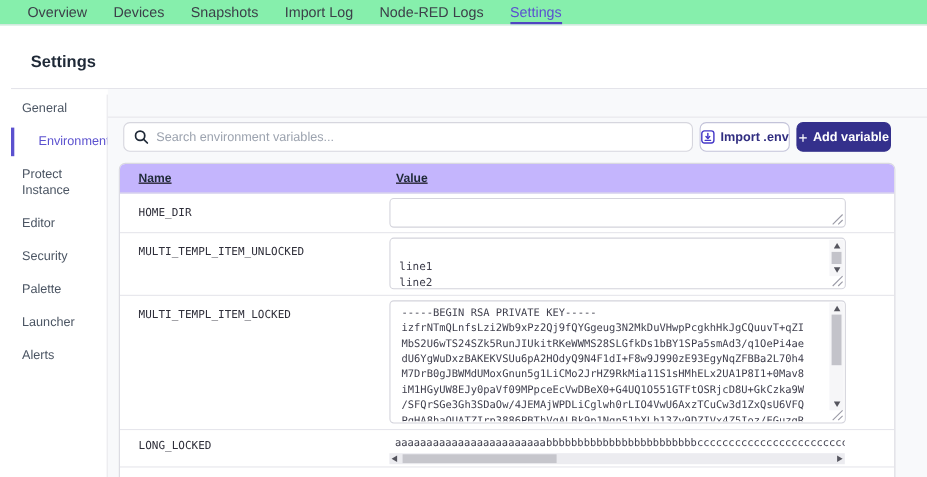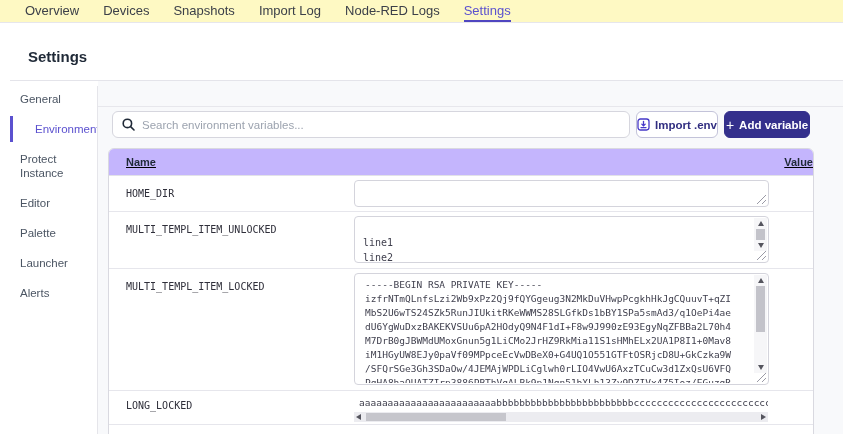--- a/index.html
+++ b/index.html
@@ -3,21 +3,21 @@
 <meta charset="utf-8">
 <style>
   * { margin:0; padding:0; box-sizing:border-box; }
   html,body { width:843px; height:434px; overflow:hidden; background:#fff;
     font-family:"Liberation Sans", sans-serif; }
   .root { position:relative; width:843px; height:434px; }
 
   
   .topnav { position:absolute; top:0; left:0; right:0; height:23px;
     border-bottom:1px solid #e6e6ec; display:flex; align-items:stretch;
-    padding-left:25px; gap:24px; background:#fef9c3; }
+    padding-left:25px; gap:24px; background:#86efac; }
   .tab { font-size:13px; color:#3c4049; display:flex; align-items:center;
     cursor:pointer; border-bottom:2px solid transparent; padding-top:1px; }
   .tab.active { color:#5b51cf; border-bottom-color:#4f46c0; }
 
   
   .page-title { position:absolute; left:28px; top:48px; font-size:15px;
     font-weight:bold; color:#1f2937; }
   .title-rule { position:absolute; left:10px; right:0; top:80px; height:1px;
     background:#e4e4ea; }
 
@@ -47,21 +47,21 @@
   .btn-import { width:82px; background:#fff; border:1px solid #c3c3d9; color:#312e81; }
   .btn-add { width:86px; background:#34308c; border:1px solid #34308c; color:#fff; }
   .plus { font-size:14px; font-weight:normal; line-height:1; }
 
   
   .envtable { position:absolute; left:10px; top:67px; width:706px; height:300px;
     background:#fff; border:1px solid #d9d9e0; border-radius:6px 6px 0 0; overflow:hidden; }
   .t-head { display:grid; grid-template-columns:245px 1fr; height:27px;
     background:#c4b5fd; border-bottom:1px solid #e2e2e8; align-items:center;text-decoration:underline; }
   .t-head .c-name { padding-left:17px; font-size:11px; font-weight:bold; color:#1f2937; }
-  .t-head .c-value { font-size:11px; font-weight:bold; color:#1f2937; padding-left:6px;text-align:right; }
+  .t-head .c-value { font-size:11px; font-weight:bold; color:#1f2937; padding-left:6px; }
   .t-row { display:grid; grid-template-columns:245px 1fr; border-bottom:1px solid #e6e6ec; }
   .row-name { padding:12px 0 0 17px; font-family:"DejaVu Sans Mono", monospace;
     font-size:10px; color:#2f2f3a; }
   .row-value { position:relative; }
 
   .ta { position:absolute; left:0; top:4px; width:415px; background:#fff;
     border:1px solid #d4d4dc; border-radius:4px; overflow:hidden; }
   .ta-content { position:absolute; left:0; top:1px; right:15px; bottom:1px;
     padding:18px 0 0 8px; font-family:"DejaVu Sans Mono", monospace; color:#3f3f4d;
     white-space:pre; overflow:hidden; }
@@ -105,20 +105,21 @@
   </div>
 
   <div class="page-title">Settings</div>
   <div class="title-rule"></div>
 
   <div class="sidebar">
     <div class="side-item">General</div>
     <div class="side-item active">Environment</div>
     <div class="side-item">Protect Instance</div>
     <div class="side-item">Editor</div>
+    <div class="side-item">Security</div>
     <div class="side-item">Palette</div>
     <div class="side-item">Launcher</div>
     <div class="side-item">Alerts</div>
   </div>
   <div class="side-divider"></div>
 
   <div class="main">
     <div class="section-rule"></div>
 
     <div class="toolbar">

